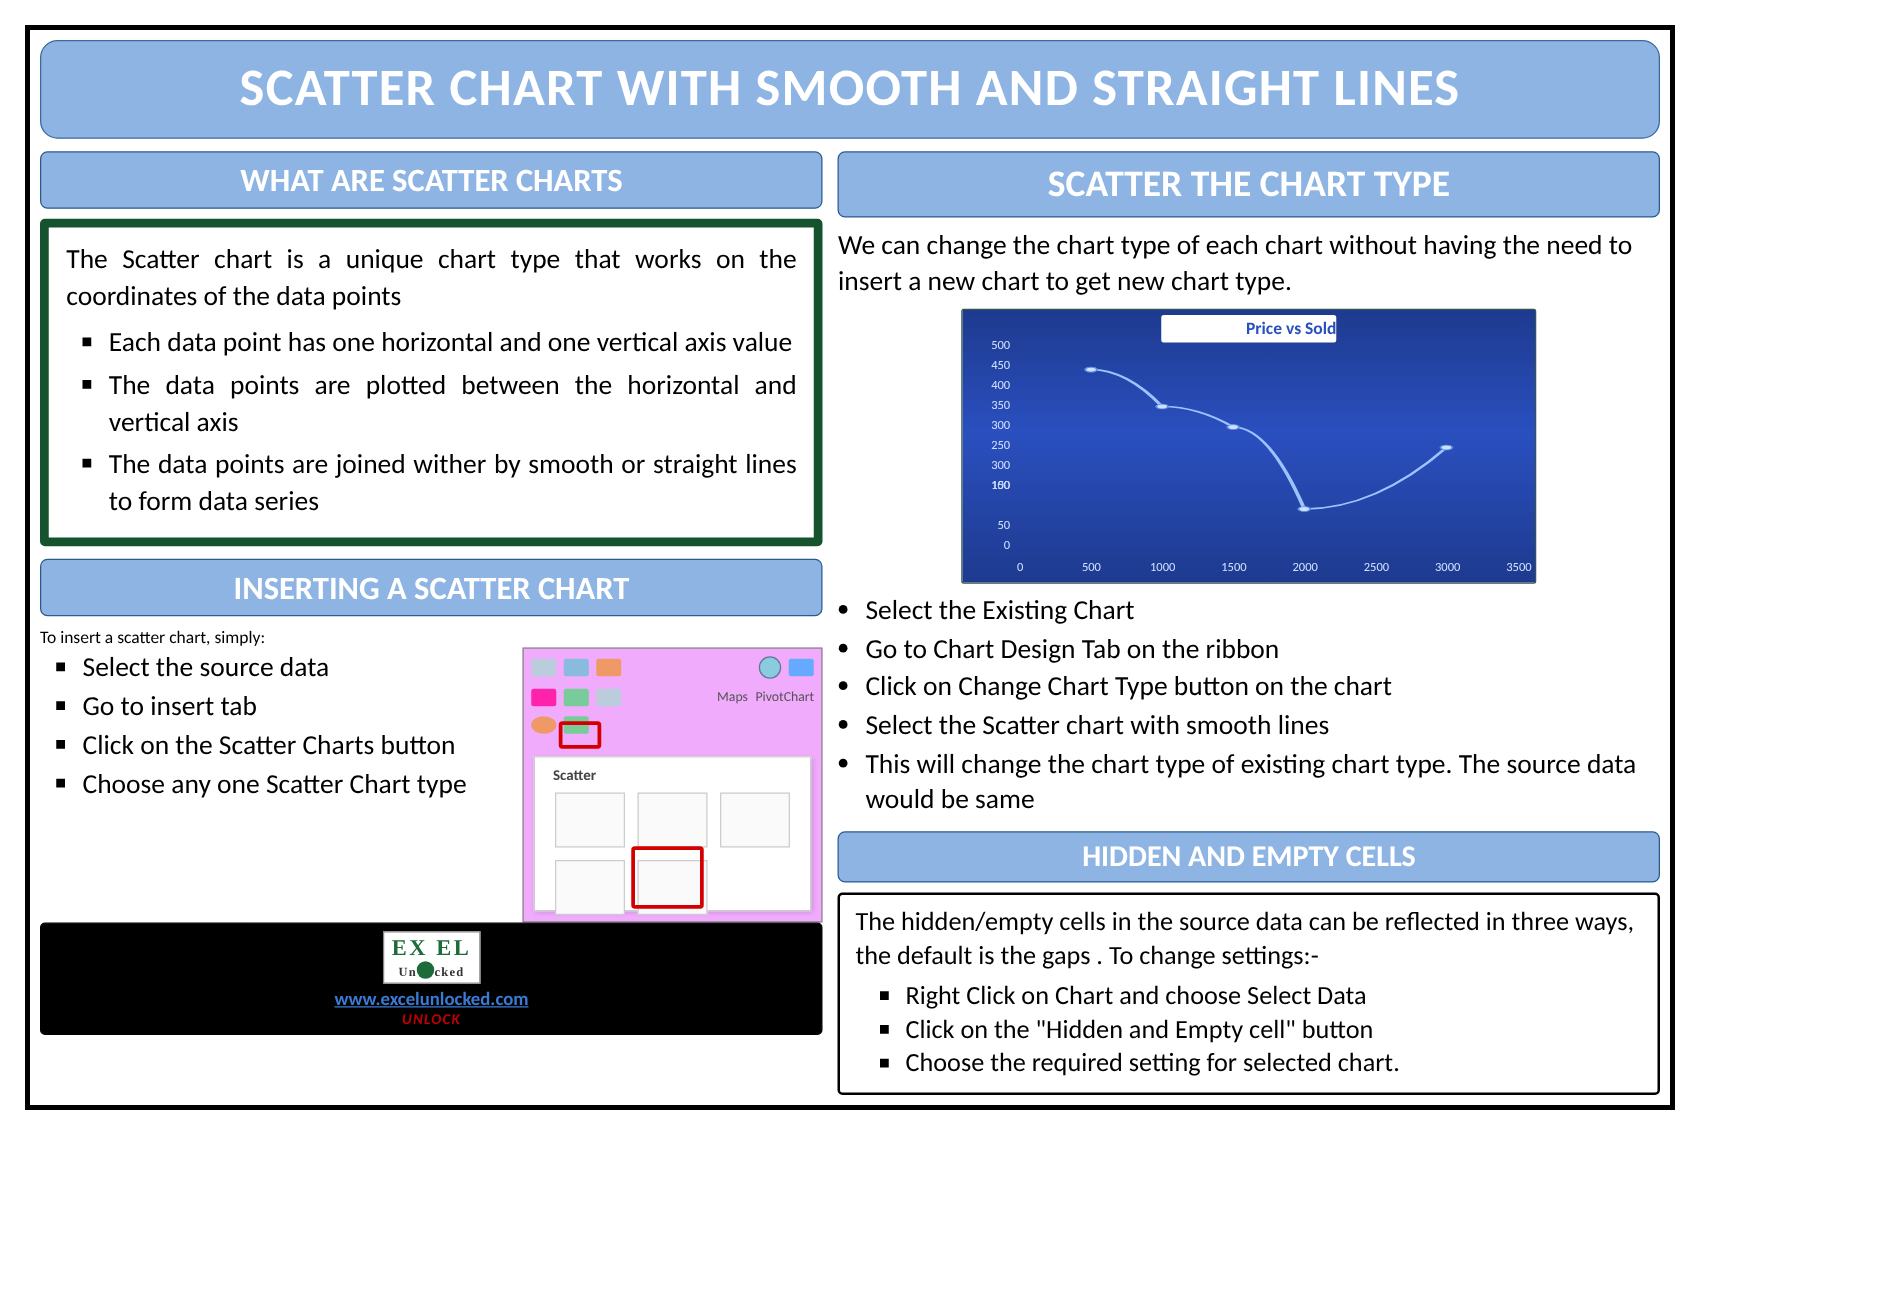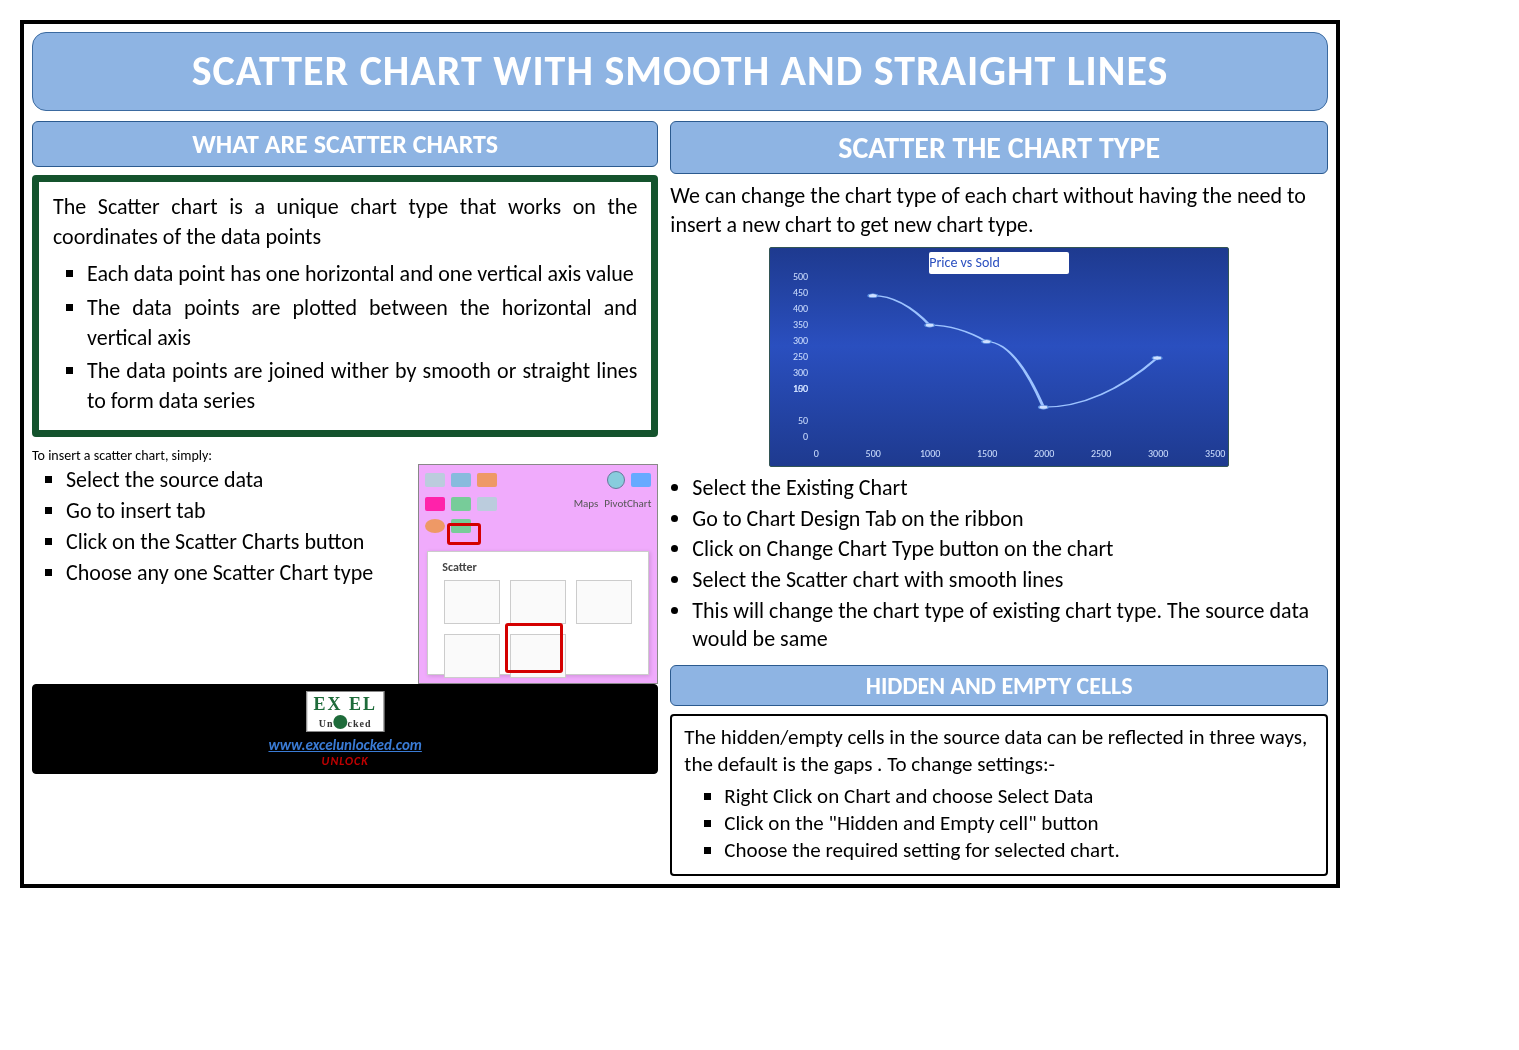--- a/index.html
+++ b/index.html
@@ -99,30 +99,30 @@
   .excel-logo {
     background:#fff; display:inline-block; padding:2px 6px; border:1px solid #888;
     font-family: Georgia, serif; font-weight:700; color:#1e6b3a; font-size:18px;
     letter-spacing:2px;
   }
   .excel-logo .keyhole {
     display:inline-block; width:14px; height:14px; border-radius:50%;
     background:#1e6b3a; vertical-align:-2px;
   }
   .excel-logo .sub { display:block; font-size:10px; letter-spacing:1px; color:#333;}
-  .footer-url { color:#3a7bd5; text-decoration:underline; font-weight:700; font-size:15px; display:block; margin-top:4px;font-style:italic;}
+  .footer-url { color:#3a7bd5; text-decoration:underline; font-weight:700; font-size:15px; display:block; margin-top:4px;}
   .footer-unlock { color:#c00000; font-weight:900; font-style:italic; font-size:12px; letter-spacing:1px;}
   .right-body { font-size:22px; line-height:1.3; }
   .chart-box {
     width: 460px; height: 220px; margin: 8px auto 6px;
     background: linear-gradient(180deg,#1e3a8f 0%, #2a4fbf 45%, #1e3a8f 100%);
     border:1px solid #355; border-radius:2px; position:relative; color:#cfe0ff;
   }
   .chart-title {
-    background:#fff; color:#2a4fbf; font-weight:400; text-align:left;
+    background:#fff; color:#2a4fbf; font-weight:700; text-align:right;
     width:140px; margin:4px auto 0; font-size:14px; border-radius:2px; padding:2px 0;
   }
   .plot-area {
     position:absolute; left:46px; right:14px; top:28px; bottom:26px;
   }
   .ytick { position:absolute; left:8px; font-size:10px; color:#cfe0ff; text-align:right; width:30px; transform:translateY(-50%);}
   .xtick { position:absolute; bottom:6px; font-size:10px; color:#cfe0ff; transform:translateX(-50%);}
   svg.series { position:absolute; left:0; top:0; width:100%; height:100%; }
   .rt-list { font-size:22px; padding-left:22px; margin:2px 0 10px; }
   .rt-list li { padding:1px 0; }
@@ -144,20 +144,21 @@
 
       <div class="box">
         <div>The Scatter chart is a unique chart type that works on the coordinates of the data points</div>
         <ul class="sq">
           <li>Each data point has one horizontal and one vertical axis value</li>
           <li>The data points are plotted between the horizontal and vertical axis</li>
           <li>The data points are joined wither by smooth or straight lines to form data series</li>
         </ul>
       </div>
 
+      <div class="section-header">INSERTING A SCATTER CHART</div>
 
       <div style="font-size:14px;">To insert a scatter chart, simply:</div>
 
       <div class="insert-row">
         <div class="insert-text">
           <ul>
             <li>Select the source data</li>
             <li>Go to insert tab</li>
             <li>Click on the Scatter Charts button</li>
             <li>Choose any one Scatter Chart type</li>

